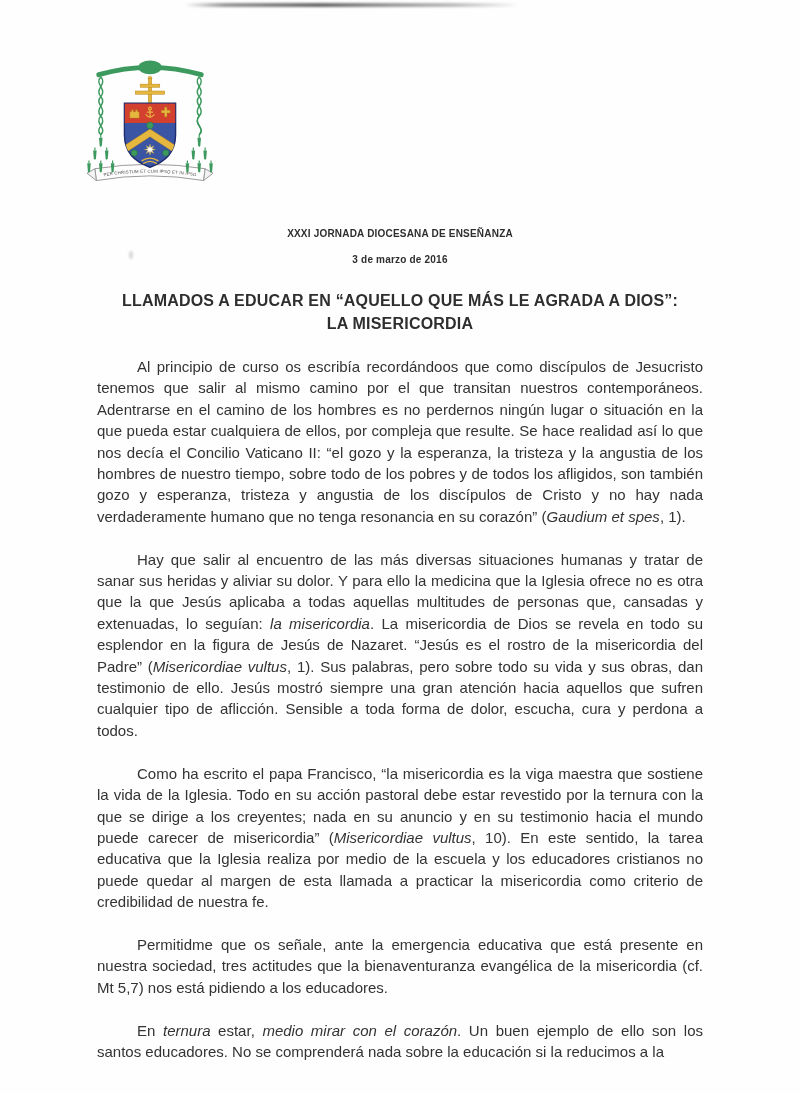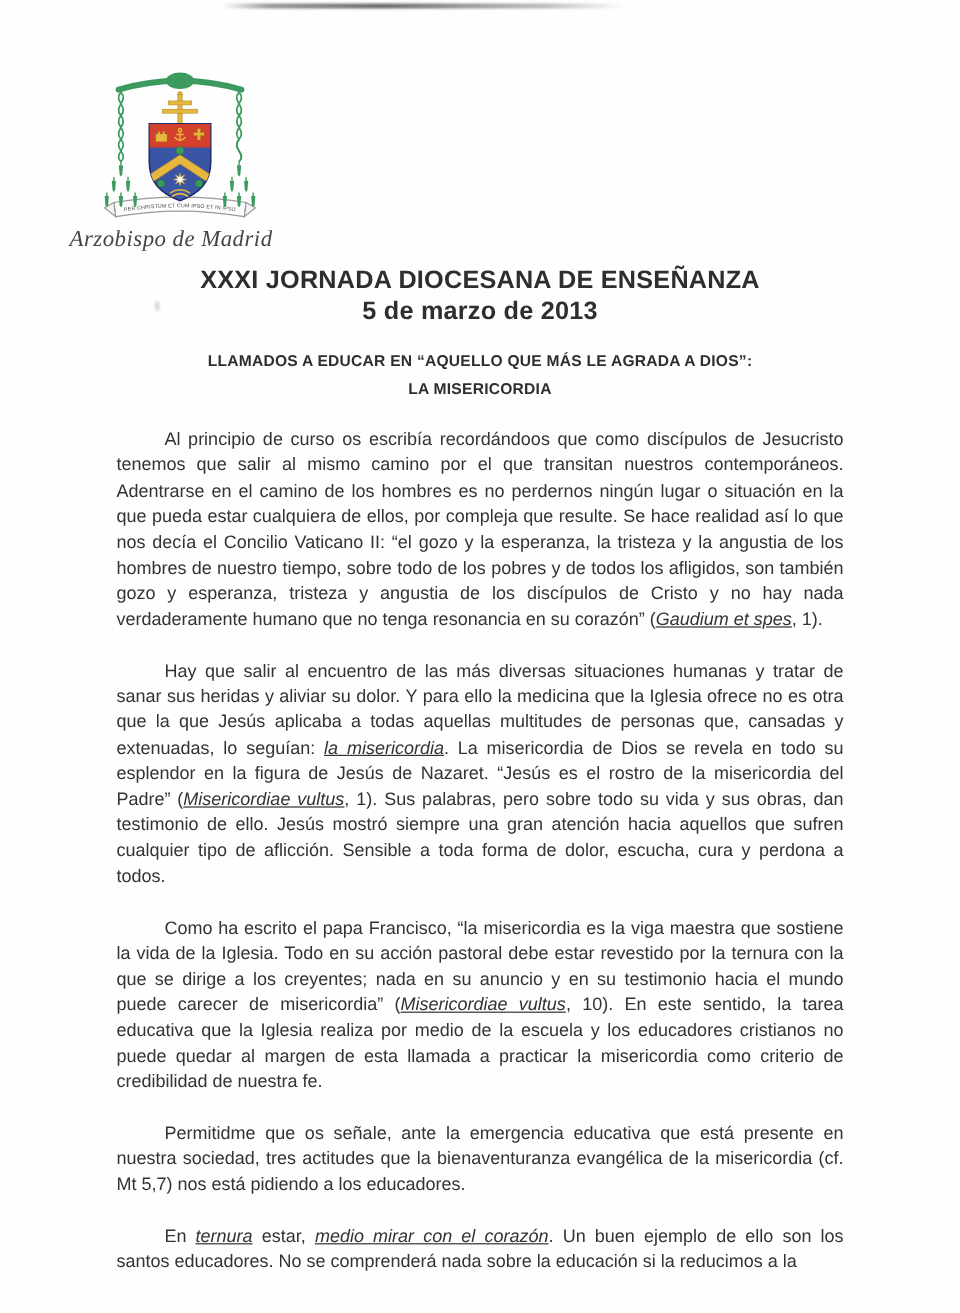--- a/index.html
+++ b/index.html
@@ -45,34 +45,34 @@
   .s-gold   { stroke: var(--crest-gold); fill: none; }
   .c-red    { fill: var(--crest-red); }
   .c-blue   { fill: var(--crest-blue); }
 
   
   .doc-header {
     position: absolute; left: 97px; width: 606px; top: 221px;
     text-align: center; color: #2e2e2e;
   }
   .title-line {
-    font-weight: bold; font-size: 21px; line-height: 26px; letter-spacing: .2px;
+    font-weight: bold; font-size: 10px; line-height: 26px; letter-spacing: .2px;
   }
   .subtitle-block { margin-top: 16px; }
   .subtitle-line {
-    font-weight: bold; font-size: 13px; line-height: 23px; letter-spacing: .2px;
+    font-weight: bold; font-size: 16px; line-height: 23px; letter-spacing: .2px;
   }
 
   
   .doc-body {
     position: absolute; left: 97px; top: 356px; width: 606px;
     font-size: 15px; line-height: 21.4px; text-align: justify; color: #333;
   }
   .doc-body p { margin: 0 0 21.4px 0; text-indent: 40px; }
-  .doc-body .it { font-style: italic; text-decoration: underline; }
+  .doc-body .it { font-style: italic; }
 </style>
 </head>
 <body>
 
 <div class="smudge"></div>
 <div class="speck"></div>
 
 <div class="letterhead">
   <svg class="crest" width="130" height="126" viewBox="0 0 132 128">
     <defs>
@@ -137,26 +137,25 @@
       <circle cx="66" cy="68.5" r="3.4" class="c-green" stroke="#1f6b3c" stroke-width=".5"></circle>
       <circle cx="50" cy="96.5" r="3.2" class="c-green" stroke="#1f6b3c" stroke-width=".5"></circle>
       <circle cx="82" cy="96.5" r="3.2" class="c-green" stroke="#1f6b3c" stroke-width=".5"></circle>
 
       <polygon fill="#ffffff" stroke="#c9a227" stroke-width=".5" points="66,87.5 66.84,90.97 69.89,89.11 68.03,92.16 71.5,93 68.03,93.84 69.89,96.89 66.84,95.03 66,98.5 65.16,95.03 62.11,96.89 63.97,93.84 60.5,93 63.97,92.16 62.11,89.11 65.16,90.97"></polygon>
 
       <path d="M57.5,104.5 Q66,99 74.5,104.5" class="s-gold" stroke-width="1.3"></path>
       <path d="M59,107.5 Q66,102.5 73,107.5" class="s-gold" stroke-width="1.3"></path>
     </g>
   </svg>
-  <div class="office">Arzobispo de Madrid</div>
 </div>
 
 <div class="doc-header">
   <div class="title-line">XXXI JORNADA DIOCESANA DE ENSEÑANZA</div>
-  <div class="title-line">5 de marzo de 2013</div>
+  <div class="title-line">3 de marzo de 2016</div>
   <div class="subtitle-block">
     <div class="subtitle-line">LLAMADOS A EDUCAR EN “AQUELLO QUE MÁS LE AGRADA A DIOS”:</div>
     <div class="subtitle-line">LA MISERICORDIA</div>
   </div>
 </div>
 
 <div class="doc-body">
 <p><span>Al principio de curso os escribía recordándoos que como discípulos de Jesucristo tenemos que salir al mismo camino por el que transitan nuestros contemporáneos. Adentrarse en el camino de los hombres es no perdernos ningún lugar o situación en la que pueda estar cualquiera de ellos, por compleja que resulte. Se hace realidad así lo que nos decía el Concilio Vaticano II: “el gozo y la esperanza, la tristeza y la angustia de los hombres de nuestro tiempo, sobre todo de los pobres y de todos los afligidos, son también gozo y esperanza, tristeza y angustia de los discípulos de Cristo y no hay nada verdaderamente humano que no tenga resonancia en su corazón” (</span><span class="it">Gaudium et spes</span><span>, 1).</span></p>
     <p><span>Hay que salir al encuentro de las más diversas situaciones humanas y tratar de sanar sus heridas y aliviar su dolor. Y para ello la medicina que la Iglesia ofrece no es otra que la que Jesús aplicaba a todas aquellas multitudes de personas que, cansadas y extenuadas, lo seguían: </span><span class="it">la misericordia</span><span>. La misericordia de Dios se revela en todo su esplendor en la figura de Jesús de Nazaret. “Jesús es el rostro de la misericordia del Padre” (</span><span class="it">Misericordiae vultus</span><span>, 1). Sus palabras, pero sobre todo su vida y sus obras, dan testimonio de ello. Jesús mostró siempre una gran atención hacia aquellos que sufren cualquier tipo de aflicción. Sensible a toda forma de dolor, escucha, cura y perdona a todos.</span></p>
     <p><span>Como ha escrito el papa Francisco, “la misericordia es la viga maestra que sostiene la vida de la Iglesia. Todo en su acción pastoral debe estar revestido por la ternura con la que se dirige a los creyentes; nada en su anuncio y en su testimonio hacia el mundo puede carecer de misericordia” (</span><span class="it">Misericordiae vultus</span><span>, 10). En este sentido, la tarea educativa que la Iglesia realiza por medio de la escuela y los educadores cristianos no puede quedar al margen de esta llamada a practicar la misericordia como criterio de credibilidad de nuestra fe.</span></p>

